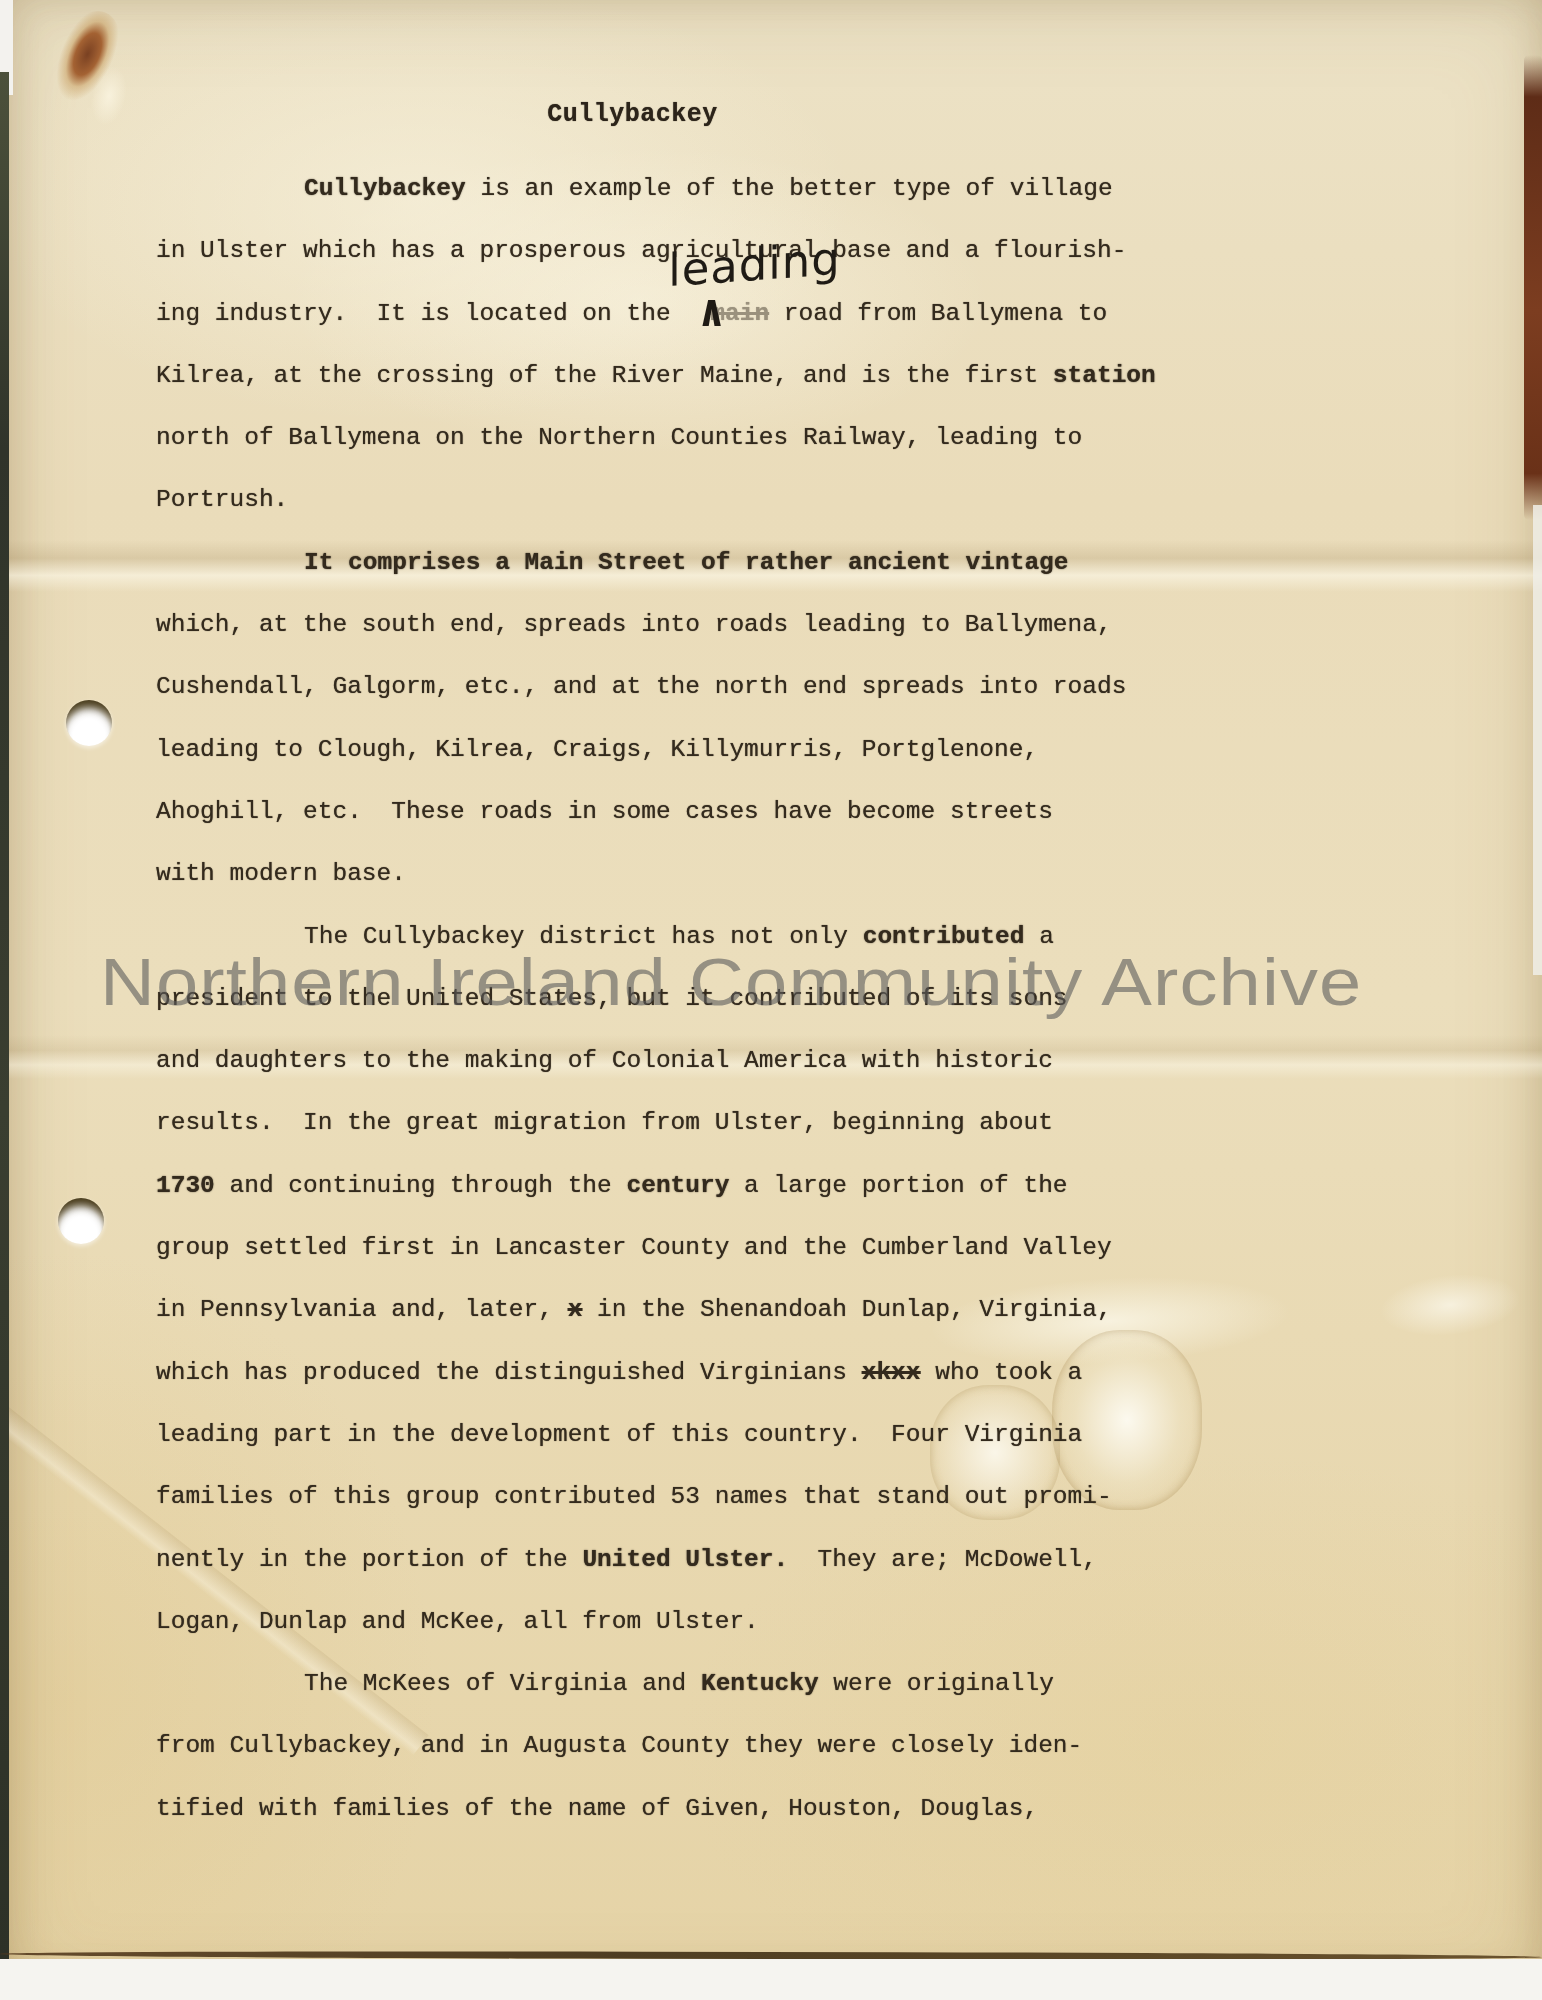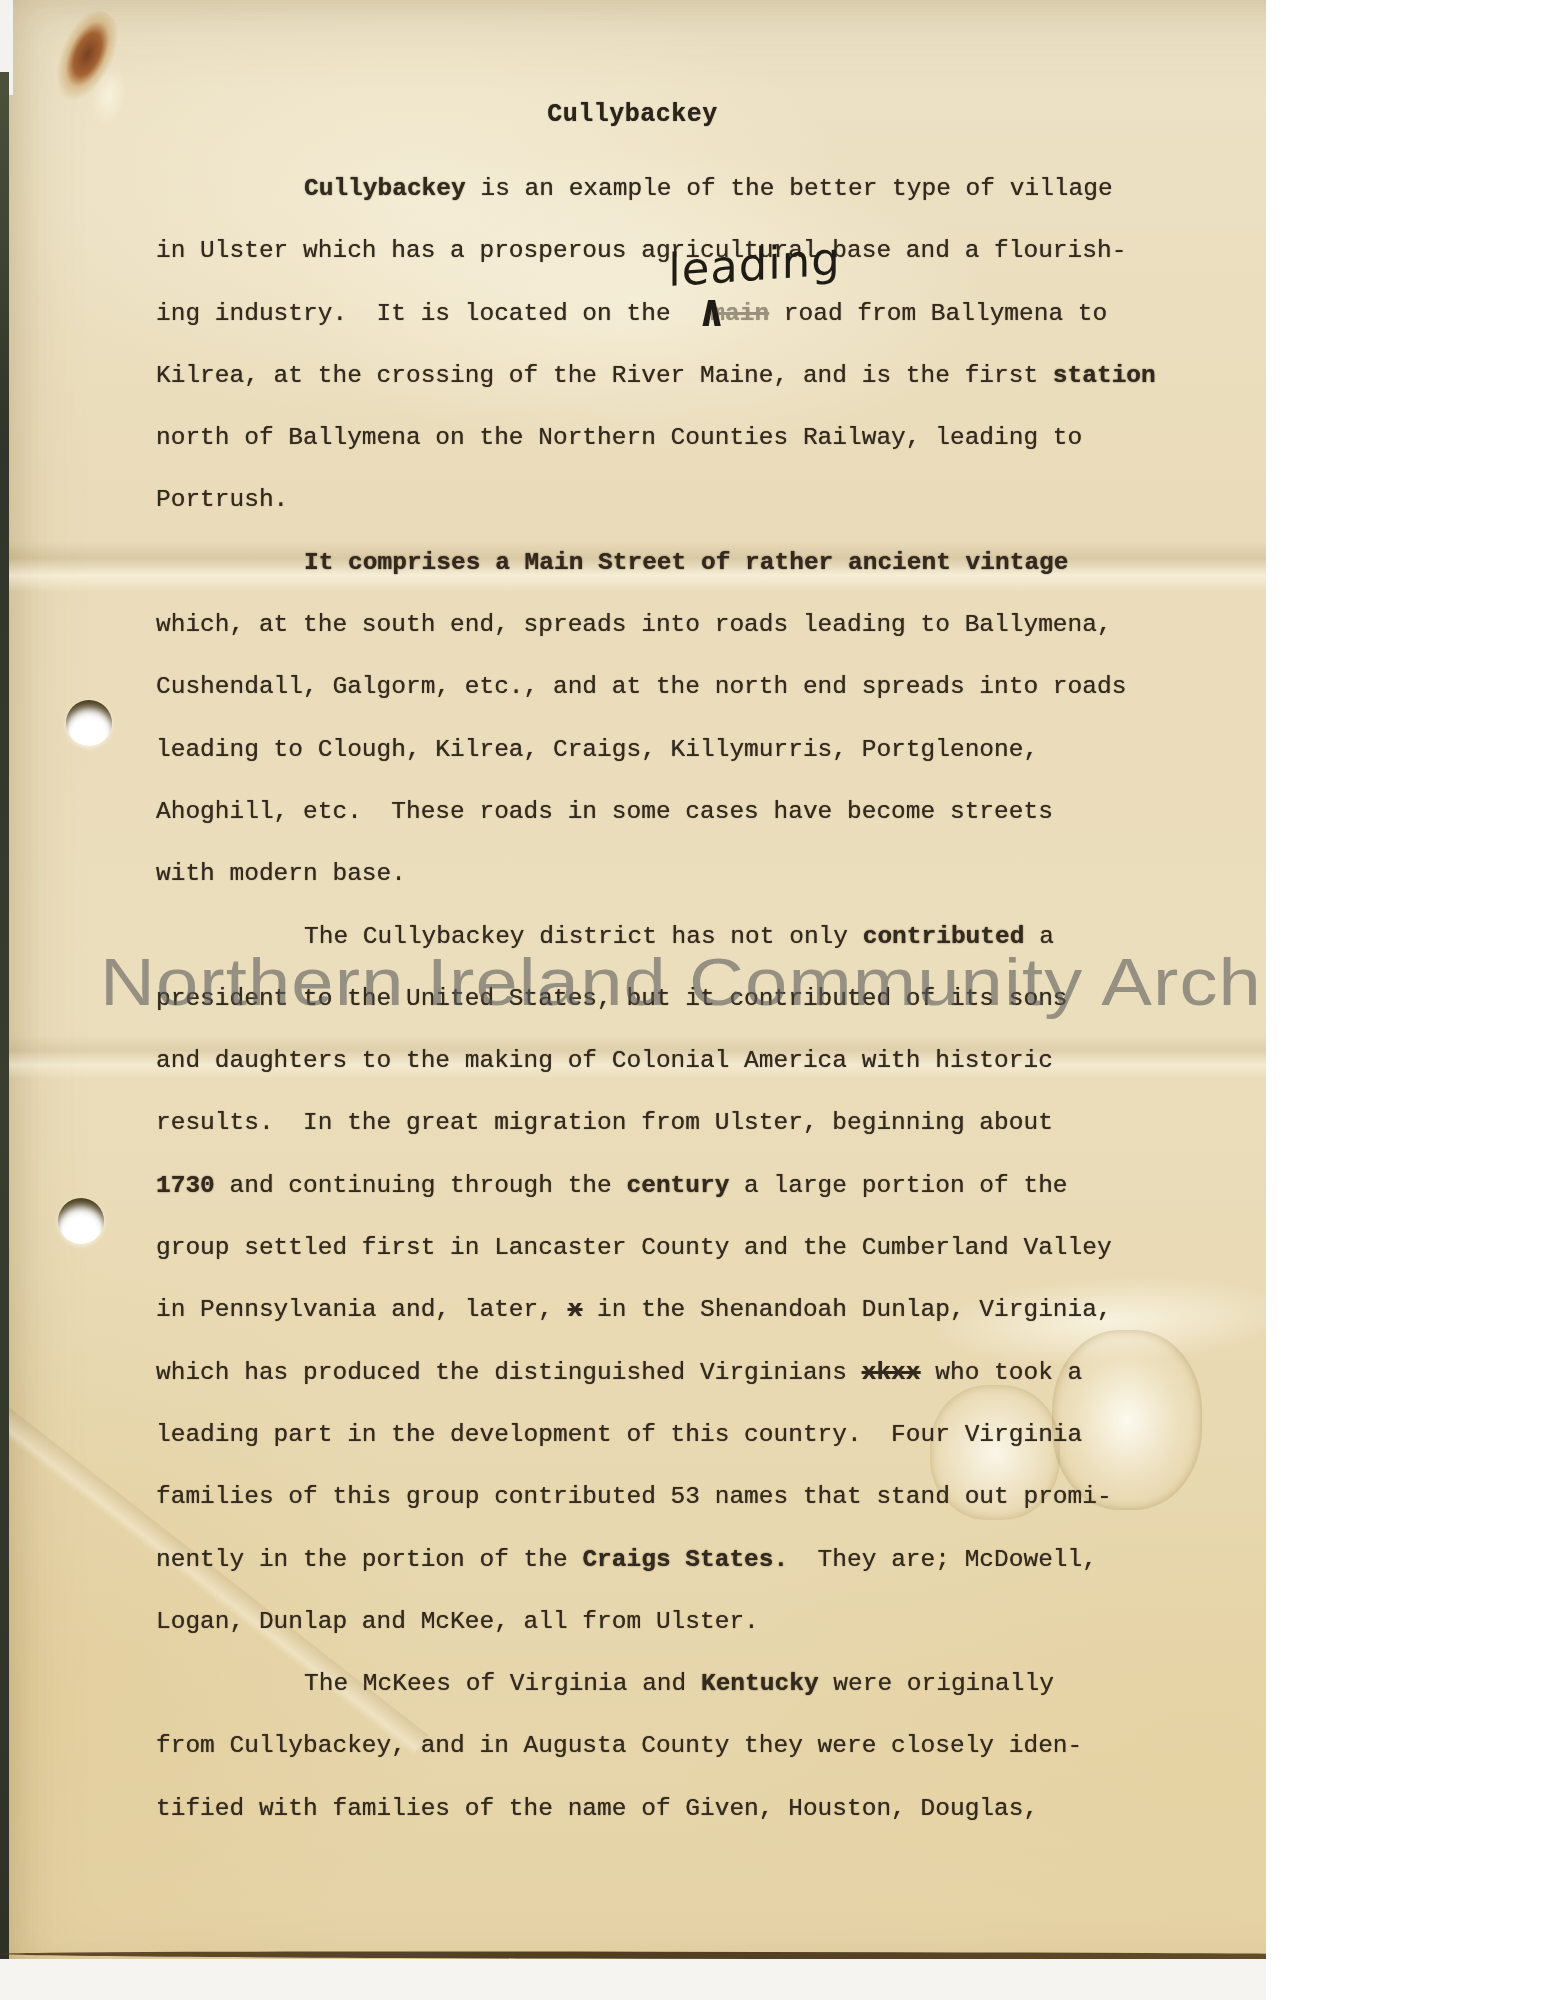--- a/index.html
+++ b/index.html
@@ -1,16 +1,16 @@
 <!DOCTYPE html>
 <html><head>
 <meta charset="utf-8">
 <style>
   html,body{margin:0;padding:0;background:#ffffff;}
-  .scan{position:relative;width:1266px;height:2000px;overflow:hidden;background:#f4f3ef;
+  .scan{position:relative;width:1542px;height:2000px;overflow:hidden;background:#f4f3ef;
         font-family:"Liberation Mono","DejaVu Sans Mono",monospace;}
   .paper{position:absolute;left:0;top:0;width:1542px;height:2000px;
     background:
       radial-gradient(ellipse 620px 320px at 420px 200px, rgba(250,245,226,0.55), rgba(250,245,226,0) 70%),
       radial-gradient(ellipse 500px 220px at 640px 300px, rgba(252,248,232,0.5), rgba(252,248,232,0) 70%),
       radial-gradient(ellipse 700px 400px at 1200px 1750px, rgba(228,206,150,0.35), rgba(228,206,150,0) 75%),
       radial-gradient(ellipse 500px 600px at 60px 1700px, rgba(222,198,140,0.40), rgba(222,198,140,0) 75%),
       linear-gradient(180deg,#ece2c6 0%,#eadcba 25%,#ebdebc 50%,#e8d8b0 75%,#e5d3a6 100%);
     box-shadow: inset 0 0 90px rgba(130,100,45,0.18), inset 0 -18px 40px rgba(110,80,35,0.18), inset 18px 0 40px rgba(120,90,40,0.10);}
   
@@ -106,21 +106,21 @@
         <div class="line indent"><span>The Cullybackey district has not only </span><span class="b">contributed</span><span> a</span></div>
         <div class="line"><span>president to the United States, but it contributed of its sons</span></div>
         <div class="line"><span>and daughters to the making of Colonial America with historic</span></div>
         <div class="line"><span>results.  In the great migration from Ulster, beginning about</span></div>
         <div class="line"><span class="b">1730</span><span> and continuing through the </span><span class="b">century</span><span> a large portion of the</span></div>
         <div class="line"><span>group settled first in Lancaster County and the Cumberland Valley</span></div>
         <div class="line"><span>in Pennsylvania and, later, </span><span class="strike">x</span><span> in the Shenandoah Dunlap, Virginia,</span></div>
         <div class="line"><span>which has produced the distinguished Virginians </span><span class="strike">xkxx</span><span> who took a</span></div>
         <div class="line"><span>leading part in the development of this country.  Four Virginia</span></div>
         <div class="line"><span>families of this group contributed 53 names that stand out promi-</span></div>
-        <div class="line"><span>nently in the portion of the </span><span class="b">Craigs States.</span><span>  They are; McDowell,</span></div>
+        <div class="line"><span>nently in the portion of the </span><span class="b">United Ulster.</span><span>  They are; McDowell,</span></div>
         <div class="line"><span>Logan, Dunlap and McKee, all from Ulster.</span></div>
         <div class="line indent"><span>The McKees of Virginia and </span><span class="b">Kentucky</span><span> were originally</span></div>
         <div class="line"><span>from Cullybackey, and in Augusta County they were closely iden-</span></div>
         <div class="line"><span>tified with families of the name of Given, Houston, Douglas,</span></div>
       </div>
 
     <div class="handwrite">leading</div>
     <div class="caret">∧</div>
 
     <div class="watermark">Northern Ireland Community Archive</div>

